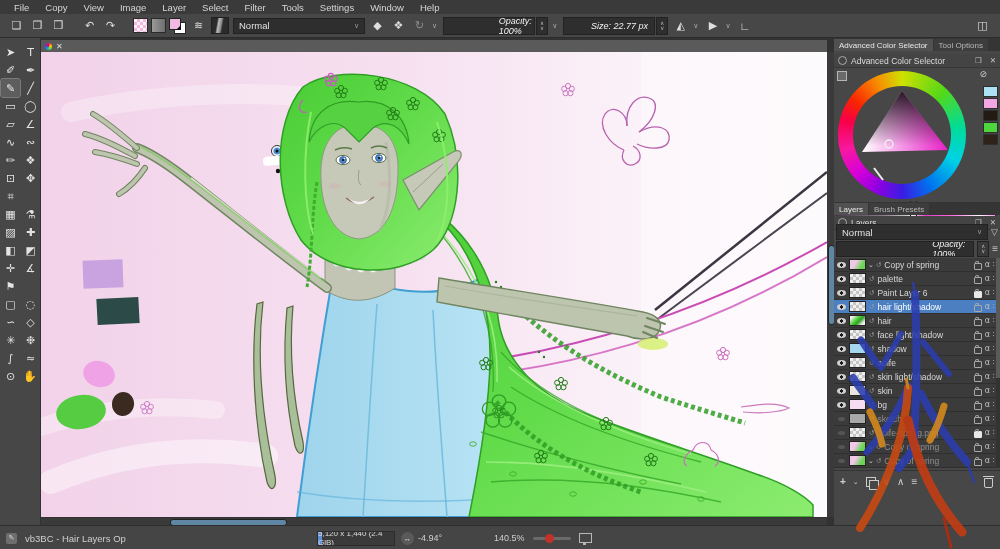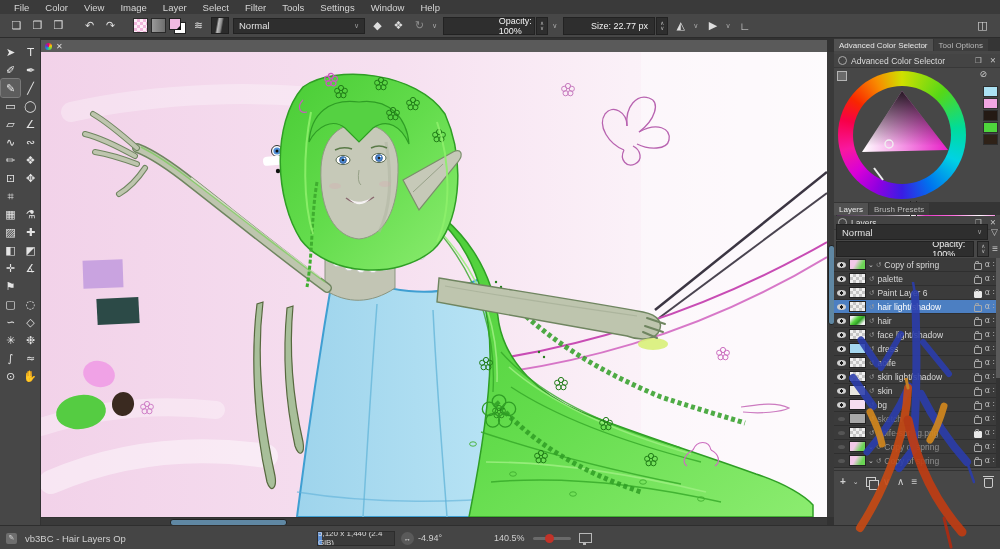--- a/index.html
+++ b/index.html
@@ -23,21 +23,21 @@
   .fgbg{position:relative;width:17px;height:16px;margin-right:4px;flex:none;}
   .fgbg .bgc{position:absolute;right:0;bottom:0;width:10px;height:10px;background:#fff;border:1px solid #222;}
   .fgbg .fgc{position:absolute;left:0;top:0;width:10px;height:10px;background:#f0b9e2;border:1px solid #222;}
   .fgbg .fgc::after{content:"";position:absolute;right:-1px;bottom:-1px;border-style:solid;border-width:0 0 5px 5px;border-color:transparent transparent #111 transparent;}
   .preset-chip{width:16px;height:15px;background:#2b2b2b;border:1px solid #1f1f1f;margin-right:4px;flex:none;
                background-image:linear-gradient(100deg,transparent 30%,#bcbcbc 40%,#8b8b8b 55%,transparent 65%);}
   .dropdown{height:16px;background:#2e2e2e;border:1px solid #222;display:flex;align-items:center;
             font-size:9.5px;color:#e0e0e0;padding:0 5px;box-sizing:border-box;margin-right:4px;flex:none;}
   .dropdown .caret{margin-left:auto;font-size:7px;color:#9a9a9a;padding-left:8px;}
   .slider-box{position:relative;height:16px;background:#2e2e2e;border:1px solid #222;margin-right:1px;
-              display:flex;align-items:center;justify-content:center;font-size:9px;color:#f2f2f2;flex:none;overflow:hidden;}
+              display:flex;align-items:center;justify-content:center;font-size:9px;color:#f2f2f2;flex:none;overflow:hidden;font-style:italic;}
   .slider-fill{position:absolute;left:0;top:0;bottom:0;background:#5d8fd4;}
   .slider-box span{position:relative;z-index:1;}
   .spin{display:flex;flex-direction:column;justify-content:center;width:10px;height:16px;background:#2e2e2e;
         border:1px solid #222;margin-right:4px;align-items:center;flex:none;}
   .spin i{font-style:normal;font-size:5.5px;line-height:5px;color:#b8b8b8;}
   .tiny-caret{font-size:7px;color:#a8a8a8;margin-right:6px;flex:none;}
   #workspace-btn{position:absolute;right:5px;top:3px;}
   
   #leftbar{position:absolute;left:0;top:38px;width:40px;height:487px;background:#474747;
            display:grid;grid-template-columns:20px 20px;align-content:start;padding-top:5px;box-sizing:border-box;}
@@ -151,21 +151,21 @@
 </style>
 </head>
 <body>
 
 <div id="app">
 
   <div id="menubar">
 
       <span class="menu-item">File</span>
 
-      <span class="menu-item">Color</span>
+      <span class="menu-item">Copy</span>
 
       <span class="menu-item">View</span>
 
       <span class="menu-item">Image</span>
 
       <span class="menu-item">Layer</span>
 
       <span class="menu-item">Select</span>
 
       <span class="menu-item">Filter</span>
@@ -765,21 +765,21 @@
           <span class="mlock"></span>
           <span class="alpha-ic">α</span>
           <span class="inherit-ic">∷</span>
         </div>
 
         <div class="layer-row">
           <span class="eye"></span>
           <span class="thumb t-blue"></span>
 
           <span class="deco">↺</span>
-          <span class="lname">dress</span>
+          <span class="lname">shadow</span>
           <span class="mlock"></span>
           <span class="alpha-ic">α</span>
           <span class="inherit-ic">∷</span>
         </div>
 
         <div class="layer-row">
           <span class="eye"></span>
           <span class="thumb"></span>
 
           <span class="deco">↺</span>

